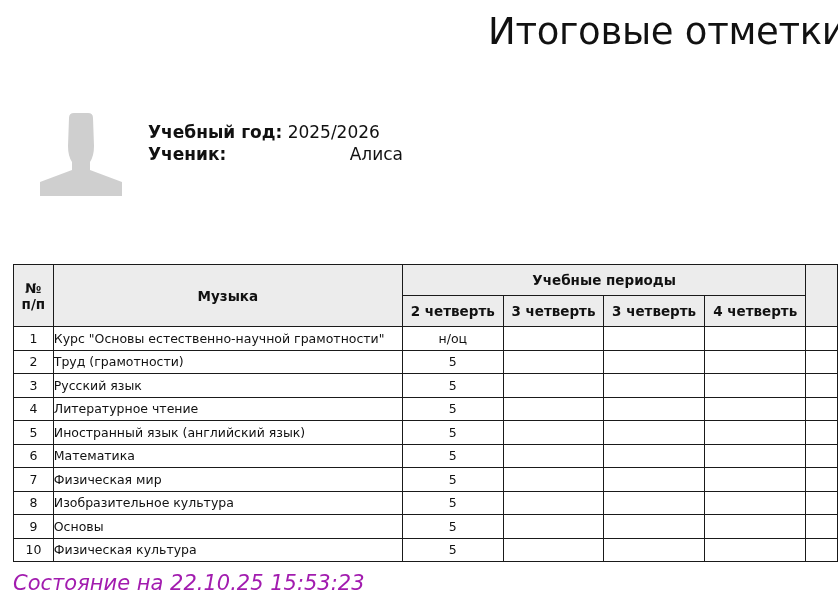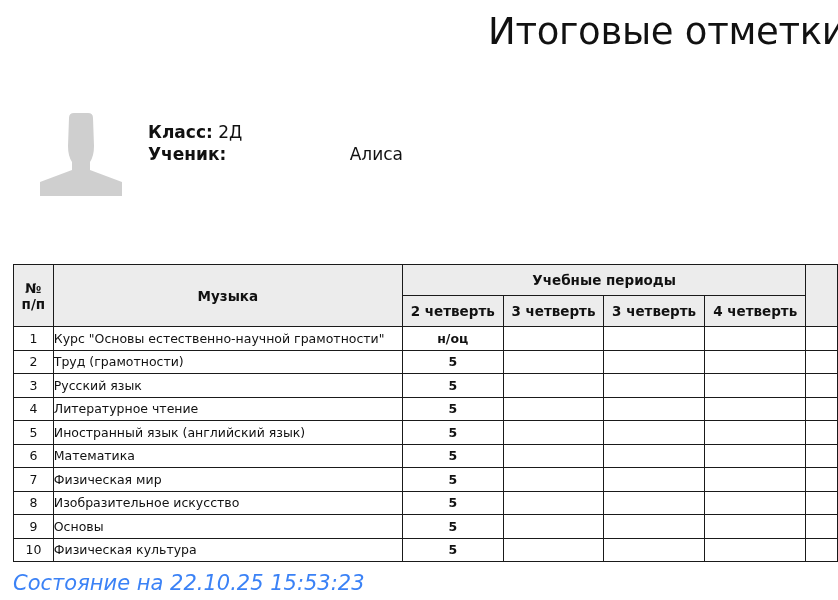--- a/index.html
+++ b/index.html
@@ -62,46 +62,46 @@
       background: #ececec;
       font-weight: bold;
       text-align: center;
       font-size: 13.5px;
     }
     tr.head1 th { height: 30px; }
     tr.head2 th { height: 30px; }
     table.grades td { height: 22.5px; }
     td.num { text-align: center; }
     td.subject { text-align: left; padding-left: 5px; }
-    td.grade { text-align: center; font-weight: bold; }
+    td.grade { text-align: center; }
     .status-line {
       position: absolute;
       left: 13px;
       top: 571px;
       font-size: 21px;
       font-style: italic;
       white-space: nowrap;
-      color: #3b82f6;
+      color: #a21caf;
     }
   </style>
 </head>
 <body>
 
 <div class="page-title">Итоговые отметки</div>
 
 <div class="avatar">
   <svg width="86" height="84" viewBox="0 0 86 84">
     <path fill="#cfcfcf" d="M31 6 Q31 1 36 1 L50 1 Q55 1 55 6 L56 34 Q56 44 52 50 L52 58 L84 70 L84 84 L2 84 L2 70 L34 58 L34 50 Q30 44 30 34 Z"></path>
   </svg>
 </div>
 
 <div class="info">
   <div class="info-row">
-    <span class="info-label">Класс:</span>
-    <span class="info-value">2Д</span>
+    <span class="info-label">Учебный год:</span>
+    <span class="info-value">2025/2026</span>
   </div>
   <div class="info-row">
     <span class="info-label">Ученик:</span>
     <span class="info-value student-name">Алиса</span>
   </div>
 </div>
 
 <table class="grades">
   <colgroup>
     <col style="width:44px">
@@ -188,21 +188,21 @@
       <td class="num">7</td>
       <td class="subject">Физическая мир</td>
       <td class="grade">5</td>
       <td class="grade"></td>
       <td class="grade"></td>
       <td class="grade"></td>
       <td></td>
     </tr>
     <tr>
       <td class="num">8</td>
-      <td class="subject">Изобразительное искусство</td>
+      <td class="subject">Изобразительное культура</td>
       <td class="grade">5</td>
       <td class="grade"></td>
       <td class="grade"></td>
       <td class="grade"></td>
       <td></td>
     </tr>
     <tr>
       <td class="num">9</td>
       <td class="subject">Основы</td>
       <td class="grade">5</td>

